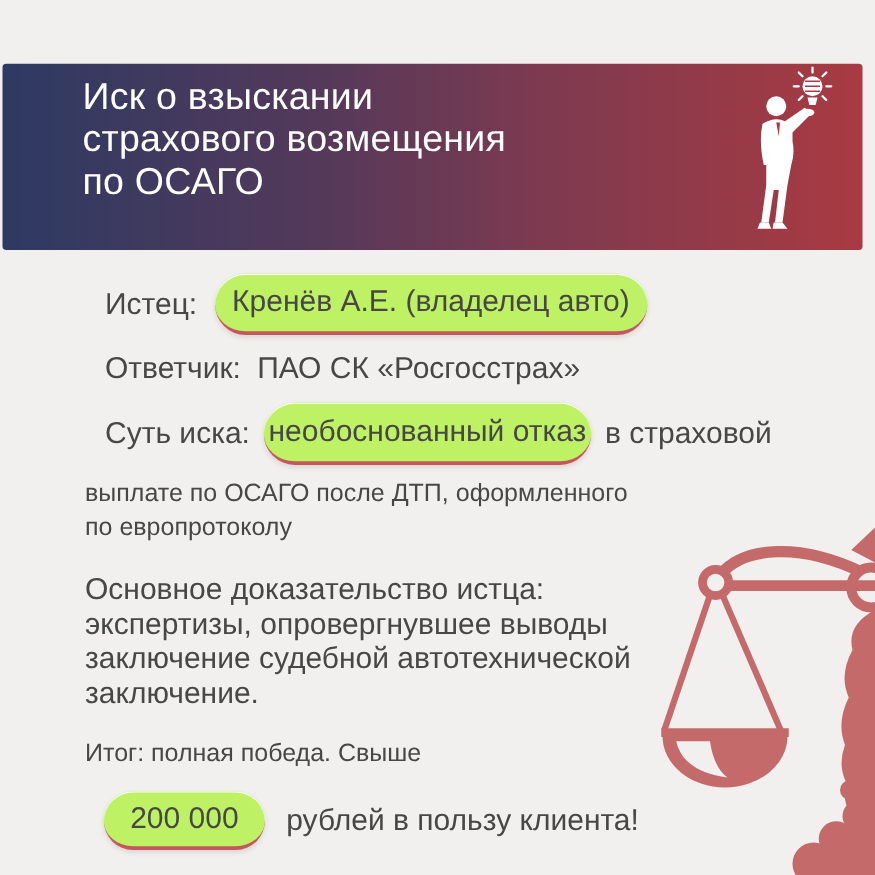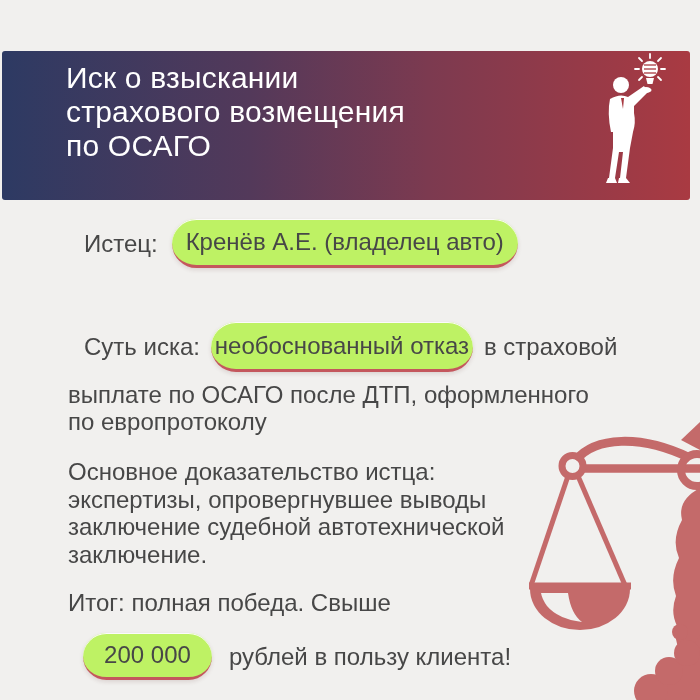--- a/index.html
+++ b/index.html
@@ -17,21 +17,21 @@
   }
   .hero-title{
     position:absolute;left:64px;top:10px;margin:0;
     font-size:30px;line-height:34px;font-weight:400;color:#ffffff;
     letter-spacing:.2px;
   }
   .hero-title span{display:block;}
   .hero-icon{position:absolute;left:588px;top:0;}
   
   .t{
-    position:absolute;font-size:24px;line-height:28px;white-space:nowrap;
+    position:absolute;font-size:20px;line-height:28px;white-space:nowrap;
     color:#474747;
   }
   .row{
     position:absolute;left:68px;display:flex;align-items:center;gap:14px;
     font-size:24px;color:#474747;white-space:nowrap;margin-left:16px;
   }
   .pill{
     box-sizing:border-box;display:flex;align-items:center;justify-content:center;
     background:#bef264;border-radius:26px;
     border-bottom:3px solid #c4575d;
@@ -86,20 +86,24 @@
     </svg>
   </div>
 
   <div class="row" style="top:219px;height:49px;">
     <span>Истец:</span>
     <span class="pill pill-plaintiff">
       <span>Кренёв А.Е. (владелец авто)</span>
     </span>
   </div>
 
+  <div class="row" style="top:281px;gap:13px;">
+    <span>Ответчик:</span>
+    <span>ПАО СК «Росгосстрах»</span>
+  </div>
 
   <div class="row" style="top:322px;height:50px;gap:11px;">
     <span>Суть иска:</span>
     <span class="pill pill-claim">
       <span>необоснованный отказ</span>
     </span>
     <span>в страховой</span>
   </div>
   <div class="t" style="left:68px;top:381px;">выплате по ОСАГО после ДТП, оформленного</div>
   <div class="t" style="left:68px;top:408px;">по европротоколу</div>

